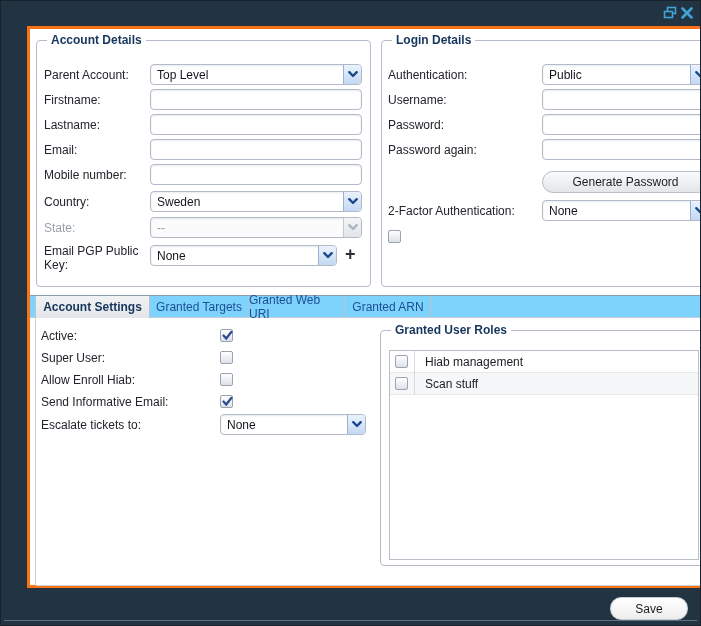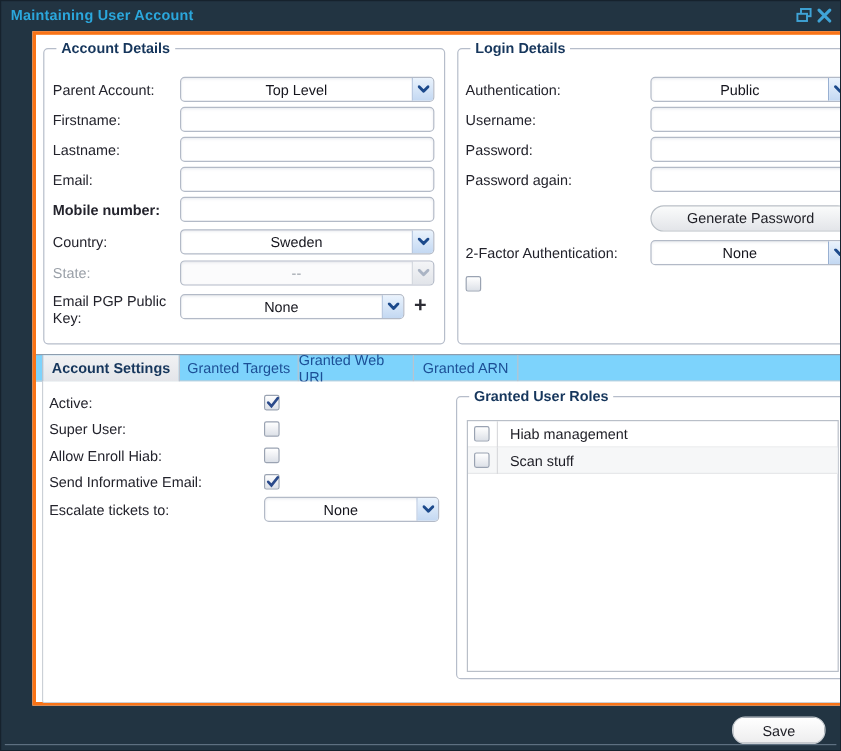--- a/index.html
+++ b/index.html
@@ -24,21 +24,21 @@
     font-weight:bold;color:#16365c;font-size:12px;white-space:nowrap;}
   .lbl{position:absolute;color:#23232c;white-space:nowrap;}
   .lbl.wrap{white-space:normal;line-height:14px;}
   .lbl.disabled{color:#9aa0a8;}
   
   .textfield,.combo{
     position:absolute;height:21px;background:#fff;border:1px solid #b3bac7;border-radius:4px;
     box-shadow:inset 0 1px 2px rgba(70,90,120,.12);
   }
   .combo{display:flex;align-items:center;}
-  .combo .val{flex:1;padding:0 6px;color:#15151d;overflow:hidden;white-space:nowrap;text-align:center;}
+  .combo .val{flex:1;padding:0 6px;color:#15151d;overflow:hidden;white-space:nowrap;}
   .trigger{
     width:18px;height:19px;border-left:1px solid #98b0d2;border-radius:0 3px 3px 0;
     background:linear-gradient(#eaf3fd,#c3d8f2);display:flex;align-items:center;justify-content:center;
   }
   .combo.disabled{background:#fbfbfc;}
   .combo.disabled .val{color:#9aa0a8;}
   .combo.disabled .trigger{background:linear-gradient(#f4f5f7,#e1e4e9);border-left:1px solid #c3c9d2;}
   .plus{position:absolute;font-size:18px;font-weight:bold;color:#2c2c34;cursor:pointer;line-height:15px;}
   
   .btn{
@@ -82,21 +82,20 @@
   .role-cell .cb{left:5px;top:4px;}
   .role-name{padding-left:10px;color:#1c1c24;}
   .bottom-line{position:absolute;left:3px;right:3px;bottom:4px;height:1px;background:#8fa3b6;opacity:.55;}
 </style>
 </head>
 <body>
 
 <div class="window">
 
   <div class="titlebar">
-    <div class="title">Maintaining User Account</div>
     <div class="tb-icon tb-restore">
       <svg width="14" height="14" viewBox="0 0 14 14">
         <rect x="4.5" y="1.5" width="8" height="6" fill="none" stroke="#3fa3d6" stroke-width="1.6"></rect>
         <rect x="1.5" y="5.5" width="8" height="6" fill="#223442" stroke="#3fa3d6" stroke-width="1.6"></rect>
       </svg>
     </div>
     <div class="tb-icon tb-close">
       <svg width="14" height="14" viewBox="0 0 14 14">
         <path d="M2.5 2.5 L11.5 11.5 M11.5 2.5 L2.5 11.5" stroke="#3fa3d6" stroke-width="2.6" stroke-linecap="round"></path>
       </svg>
@@ -120,21 +119,21 @@
 
       <span class="lbl" style="left:7px;top:52px;">Firstname:</span>
       <div class="textfield" style="left:113px;top:48px;width:212px;"></div>
 
       <span class="lbl" style="left:7px;top:77px;">Lastname:</span>
       <div class="textfield" style="left:113px;top:73px;width:212px;"></div>
 
       <span class="lbl" style="left:7px;top:102px;">Email:</span>
       <div class="textfield" style="left:113px;top:98px;width:212px;"></div>
 
-      <span class="lbl" style="left:7px;top:127px;font-weight:bold;">Mobile number:</span>
+      <span class="lbl" style="left:7px;top:127px;">Mobile number:</span>
       <div class="textfield" style="left:113px;top:123px;width:212px;"></div>
 
       <span class="lbl" style="left:7px;top:154px;text-align:center;">Country:</span>
       <div class="combo" style="left:113px;top:150px;width:212px;">
         <span class="val">Sweden</span>
         <span class="trigger">
           <svg width="10" height="7" viewBox="0 0 10 7">
               <path d="M1.3 1.2 L5 5 L8.7 1.2" stroke="#1c4a8c" stroke-width="2.4" fill="none" stroke-linecap="round" stroke-linejoin="round"></path>
             </svg>
         </span>

